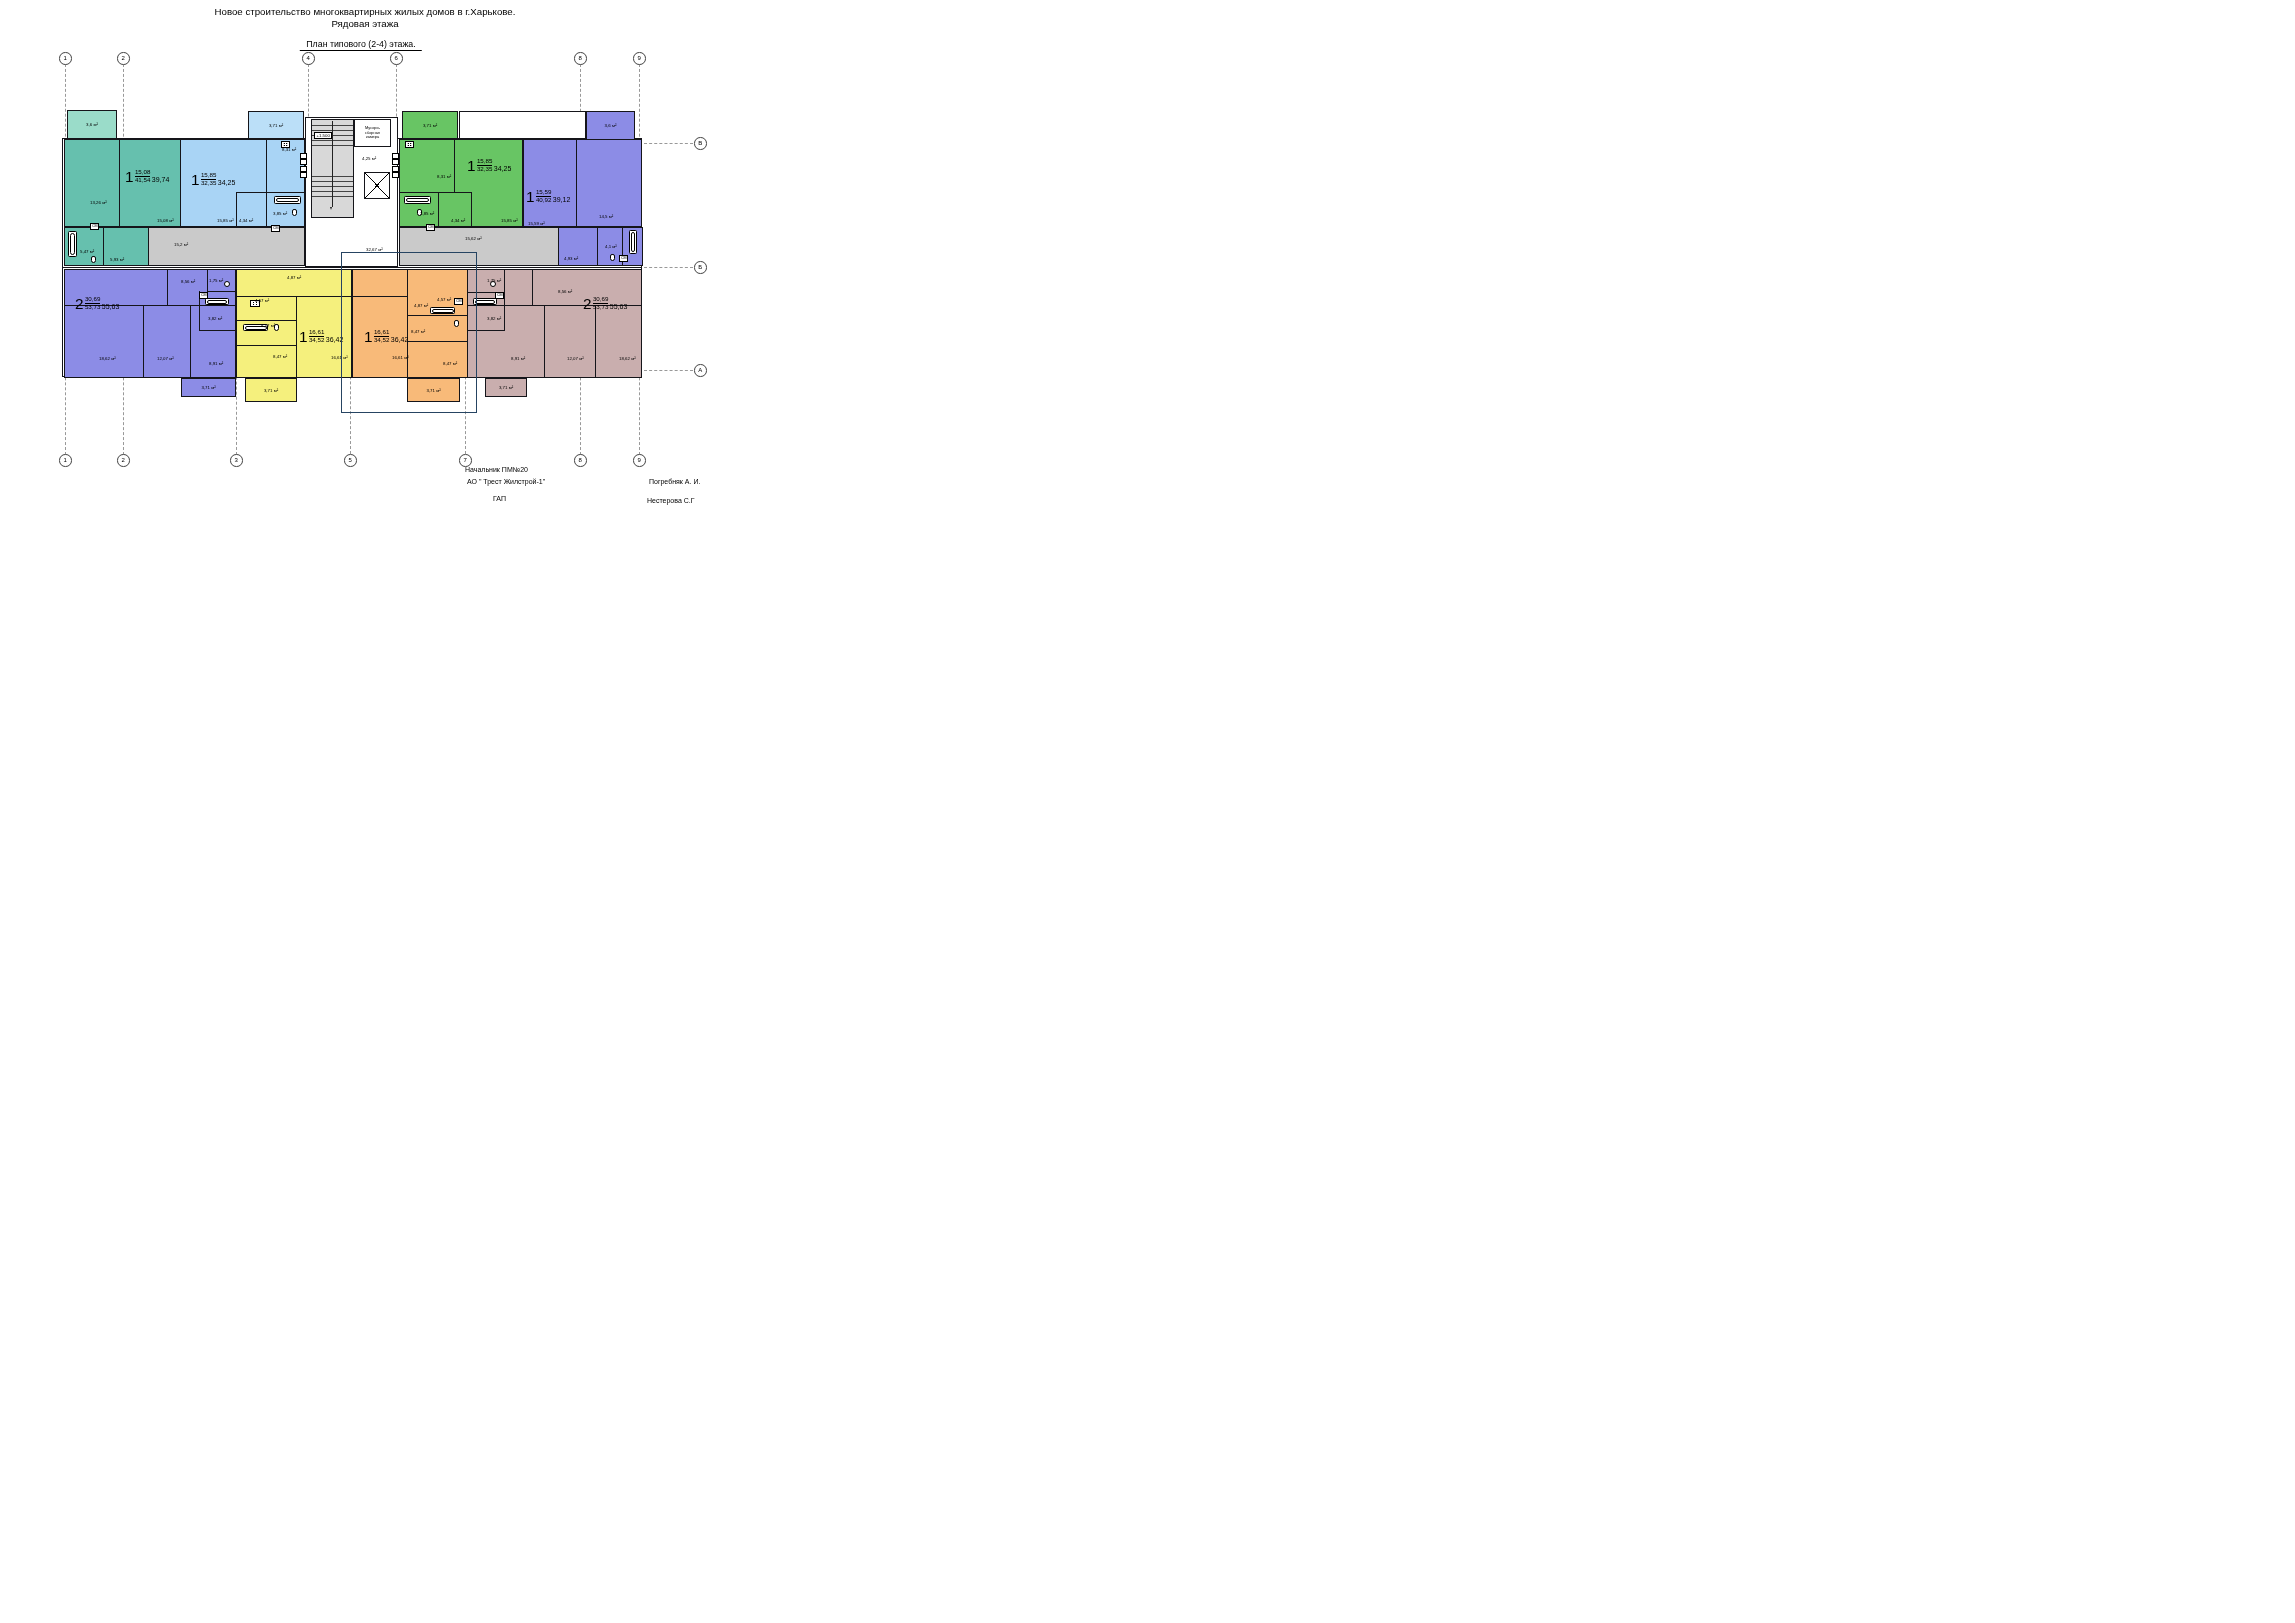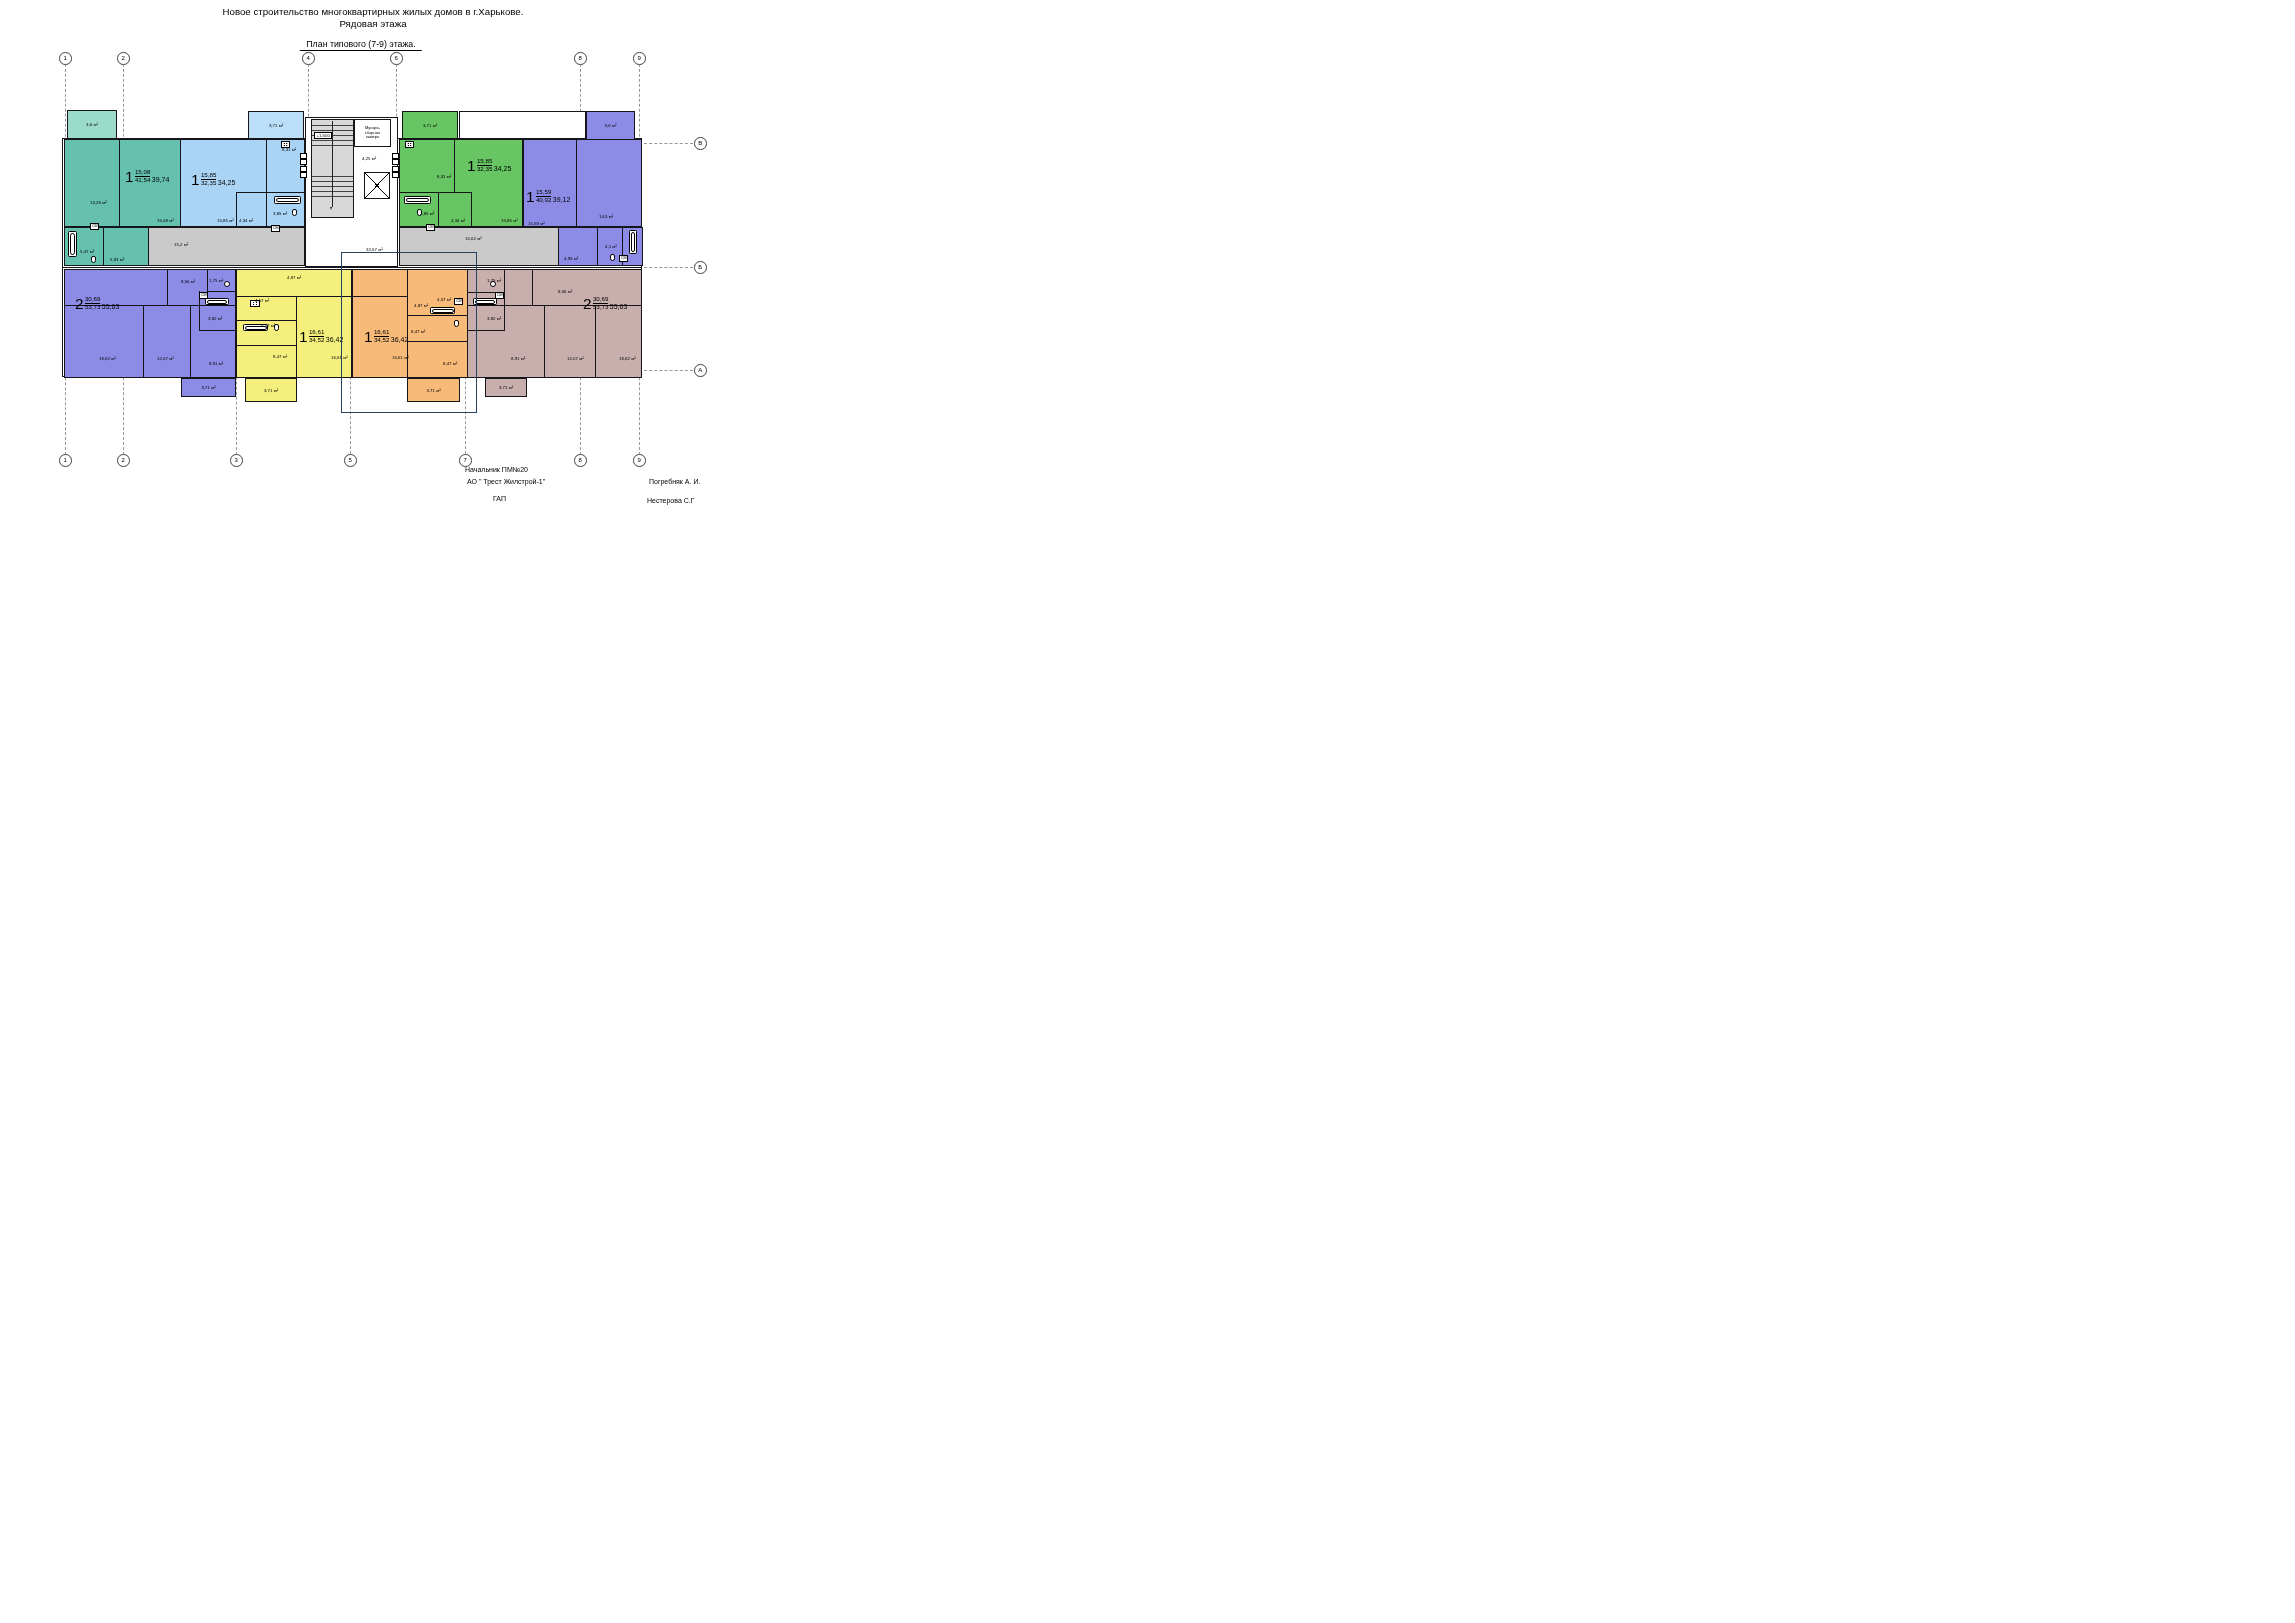--- a/index.html
+++ b/index.html
@@ -1,19 +1,19 @@
 <!DOCTYPE html>
 <html style="font-size:7.4px"><head>
 <meta charset="utf-8">
 <style>
 *{box-sizing:border-box;margin:0;padding:0}
 body{background:#fff}
 .sheet{position:relative;width:722px;height:510px;background:#fff;color:#000;
   font-family:"Liberation Sans","DejaVu Sans",sans-serif;overflow:hidden}
-.ttl{position:absolute;left:12px;width:100%;text-align:center;font-size:9.7px}
+.ttl{position:absolute;left:4px;width:100%;text-align:center;font-size:9.7px}
 .plan-ttl{position:absolute;left:50%;transform:translateX(-50%);font-size:8.8px;
   border-bottom:0.7px solid #000;padding:0 6.5px 0.9px}
 .axc{position:absolute;width:12.5px;height:12.5px;border:0.7px solid #444;border-radius:50%;
   background:#fff;display:flex;align-items:center;justify-content:center;font-size:6px;z-index:4}
 .gl{position:absolute;width:0;border-left:0.5px dashed #999;z-index:0}
 .glh{position:absolute;height:0;border-top:0.5px dashed #999;z-index:0}
 .env{position:absolute;border:1.4px solid #15151a;background:#fff;z-index:1}
 .apt{position:absolute;border:0.9px solid #15151a;z-index:2}
 .corr{position:absolute;border:0.7px solid #15151a;background:#CACACA;z-index:2}
 .balc{position:absolute;border:0.9px solid #15151a;z-index:1;display:flex;align-items:center;justify-content:center;font-size:4.4px}
@@ -50,21 +50,21 @@
 .ft{position:absolute;font-size:7px;white-space:nowrap}
 .recess{position:absolute;border:0.9px solid #15151a;background:#fff;z-index:1}
 </style>
 </head>
 <body>
 
 <div class="sheet">
 
   <div class="ttl" style="top:5.6px">Новое строительство многоквартирных жилых домов  в г.Харькове.</div>
   <div class="ttl" style="top:17.6px">Рядовая этажа</div>
-  <div class="plan-ttl" style="top:39px">План типового (7-9) этажа.</div>
+  <div class="plan-ttl" style="top:39px">План типового (2-4) этажа.</div>
 
   <div class="gl" style="left:65px;top:64px;height:391px"></div>
   <div class="gl" style="left:123px;top:64px;height:391px"></div>
   <div class="gl" style="left:308px;top:64px;height:206px"></div>
   <div class="gl" style="left:396px;top:64px;height:206px"></div>
   <div class="gl" style="left:580px;top:64px;height:391px"></div>
   <div class="gl" style="left:639px;top:64px;height:391px"></div>
   <div class="gl" style="left:236px;top:266px;height:189px"></div>
   <div class="gl" style="left:350px;top:267px;height:187px"></div>
   <div class="gl" style="left:465px;top:267px;height:187px"></div>

